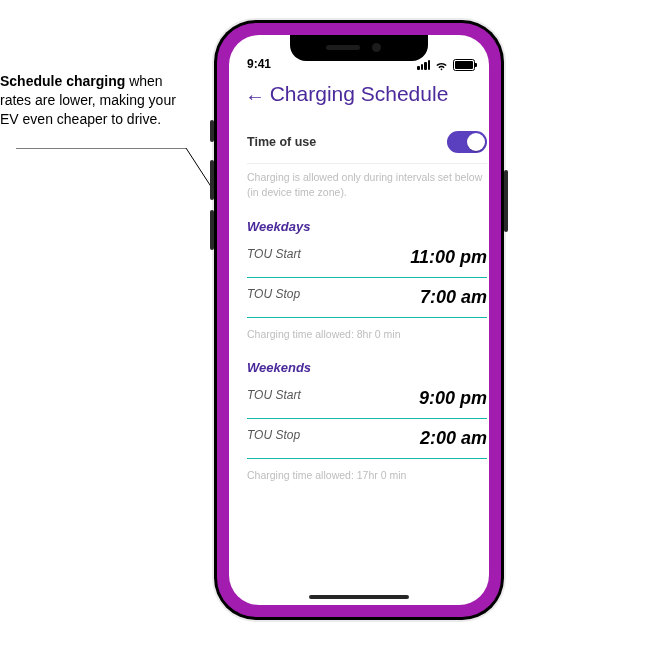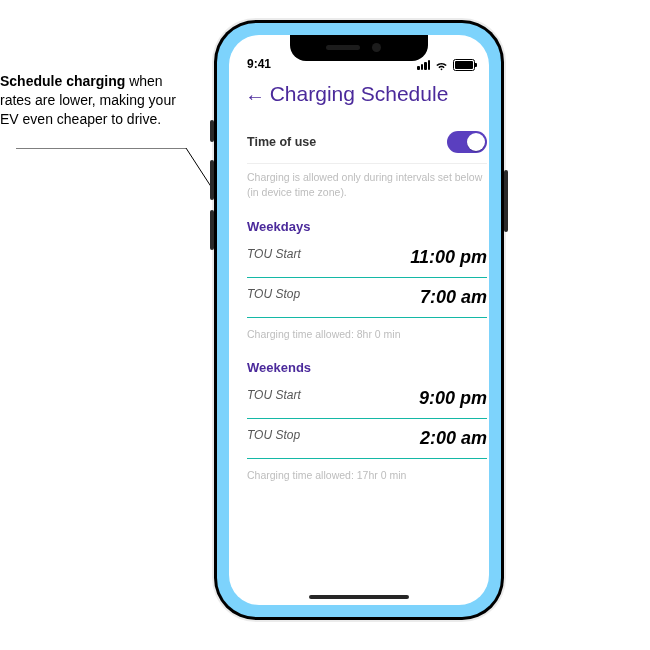--- a/index.html
+++ b/index.html
@@ -43,21 +43,21 @@
     top: 20px;
     width: 290px;
     height: 600px;
     background: #000;
     border-radius: 42px;
     box-shadow: 0 0 0 2px rgba(0,0,0,0.08);
   }
   .phone-inner {
     position: absolute;
     inset: 3px;
-    background: #7dd3fc;
+    background: #a21caf;
     border-radius: 39px;
   }
   
   .btn-side {
     position: absolute;
     background: #2a2a2a;
     border-radius: 2px;
   }
   .btn-silence { left: -4px; top: 100px; width: 4px; height: 22px; }
   .btn-vol-up  { left: -4px; top: 140px; width: 4px; height: 40px; }
@@ -191,20 +191,21 @@
     font-size:10.5px;
     line-height:1.4;
     margin: 6px 0;
   }
   .section-title{
     color:#4b2a9b;
     font-size:13px;
     font-weight:600;
     margin-top:20px;
     margin-bottom:4px;
+    font-style:italic;
   }
   .trow{
     display:flex;
     justify-content:space-between;
     align-items:flex-start;
     padding:9px 0;
     border-bottom:1px solid #14b8a6;
     font-style:italic;
   }
   .trow:last-of-type{ border-bottom:none;}

